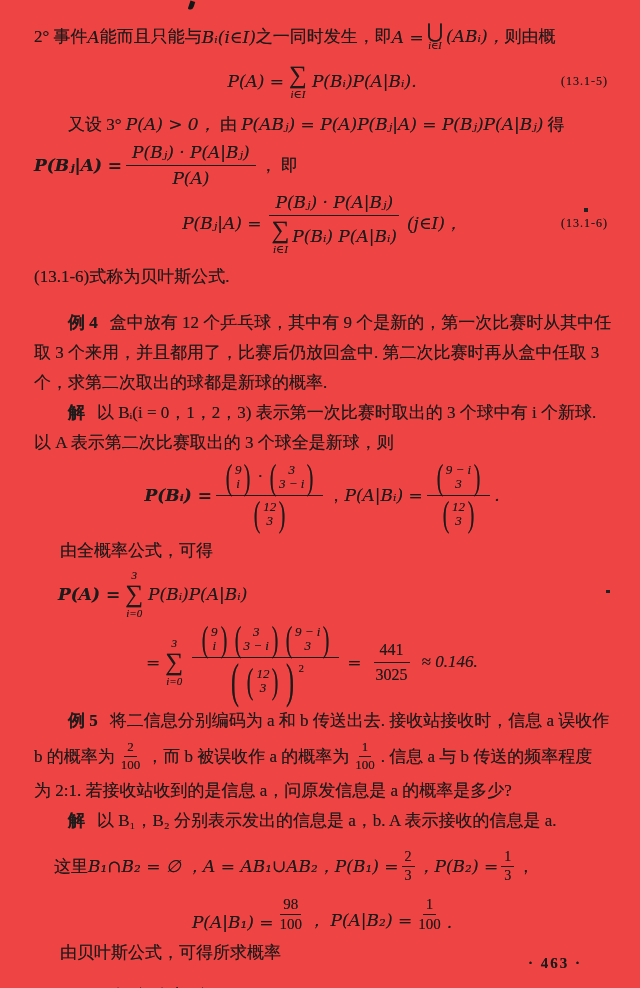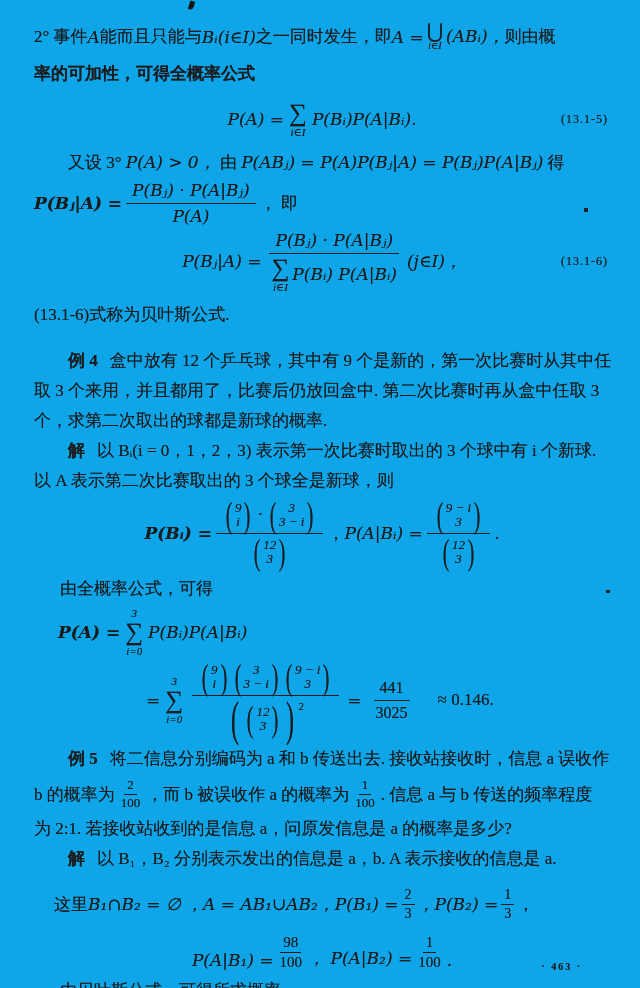--- a/index.html
+++ b/index.html
@@ -1,19 +1,19 @@
 <!DOCTYPE html>
 <html><head>
 <meta charset="utf-8">
 <style>
   * { margin:0; padding:0; box-sizing:border-box; }
   html,body { background:#ffffff; }
   .page {
     position:relative; width:640px; height:988px; overflow:hidden;
-    background:#0ea5e9; color:#1b1b1b;
+    background:#ef4444; color:#1b1b1b;
     font-family:"Liberation Serif","DejaVu Serif",serif;
     padding:20px 30px 0 34px;
     text-shadow:0 0 0.4px rgba(20,20,20,.55);
   }
   .line { font-size:17px; line-height:30px; white-space:nowrap; }
   .fline { display:flex; align-items:center; white-space:nowrap; font-size:17px; }
   .cn { font-style:normal; }
   .m  { font-style:italic; font-family:"DejaVu Serif",serif; }
   .bold { font-weight:bold; }
   .indent { padding-left:34px; }
@@ -53,21 +53,21 @@
   
   .binom { display:inline-flex; align-items:center; margin:0 1px; font-style:normal; }
   .binom .bp { font-size:36px; font-weight:300; line-height:32px;
                transform:scaleX(.55); font-style:normal; }
   .binom .bst { display:inline-flex; flex-direction:column; align-items:center;
                 font-size:13px; line-height:14px; font-style:italic; }
   .bigp { font-size:48px; font-weight:300; line-height:42px; transform:scaleX(.5);
           font-style:normal; }
   .supscript { font-size:11px; align-self:flex-start; margin-top:2px; font-style:normal; }
 
-  .pageno { position:absolute; right:58px; bottom:16px; font-size:10px;
+  .pageno { position:absolute; right:58px; bottom:16px; font-size:15px;
             font-weight:bold; letter-spacing:2px; }
 
   .artifact { position:absolute; top:1px; left:189px; width:5px; height:9px;
               background:#161616; border-radius:0 0 4px 1px; transform:rotate(18deg); }
   .speck1 { position:absolute; left:584px; top:208px; width:4px; height:4px; background:#222; }
   .speck2 { position:absolute; left:606px; top:590px; width:4px; height:3px; background:#222; }
 </style>
 </head>
 <body>
 
@@ -83,21 +83,20 @@
       <span class="m">Bᵢ(i∈I)</span>
       <span class="cn"> 之一同时发生，即 </span>
       <span class="m">A =</span>
     <span class="uop">
       <span class="op">⋃</span>
       <span class="sub">i∈I</span>
     </span>
     <span class="m">(ABᵢ)，</span>
       <span class="cn"> 则由概</span>
   </div>
-  <div class="line bold" style="margin-top:8px;">率的可加性，可得全概率公式</div>
 
   <div class="frow" style="margin-top:6px; height:48px;">
     <span class="m">P(A) =</span>
     <span class="bigop">
       <span class="op">∑</span>
       <span class="sub">i∈I</span>
     </span>
     <span class="m">P(Bᵢ)P(A|Bᵢ).</span>
     <span class="tag">(13.1-5)</span>
   </div>
@@ -262,21 +261,21 @@
         </span>
         <span class="bigp">)</span>
         <span class="supscript">2</span>
       </span>
     </span>
     <span class="m" style="margin:0 4px;">=</span>
     <span class="dfrac" style="font-size:16px;">
       <span class="num">441</span>
       <span class="den">3025</span>
     </span>
-    <span class="cn" style="margin-left:20px;">≈ 0.146.</span>
+    <span class="cn" style="margin-left:4px;font-style:italic;">≈ 0.146.</span>
   </div>
 
   <div class="line indent" style="margin-top:6px;">
     <span class="lbl">例 5</span><span class="cn">将二信息分别编码为 a 和 b 传送出去.  接收站接收时，信息 a 误收作</span>
   </div>
   <div class="fline" style="height:40px;">
     <span class="cn">b 的概率为</span>
     <span class="sfrac">
       <span class="num">2</span>
       <span class="den">100</span>

